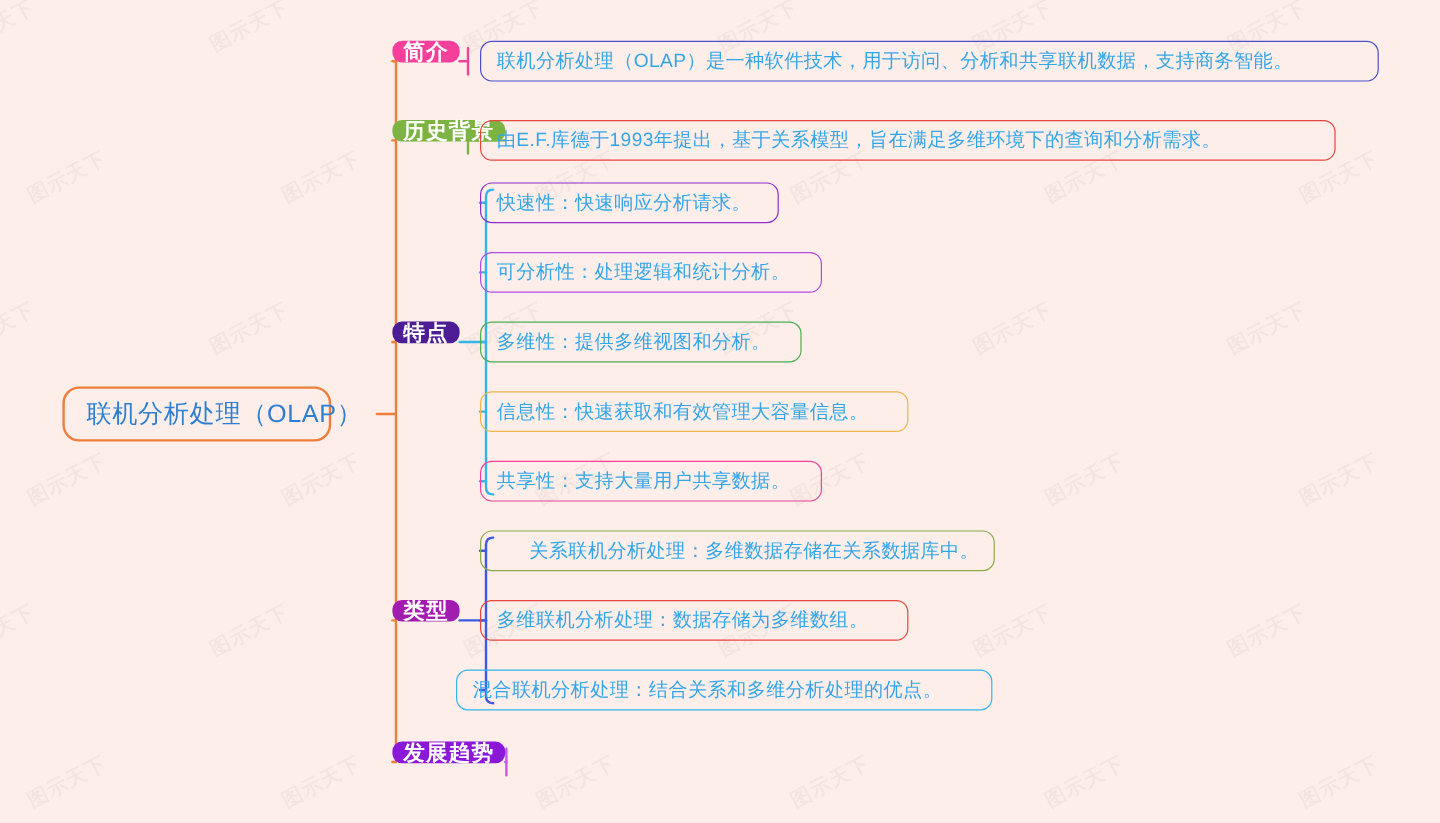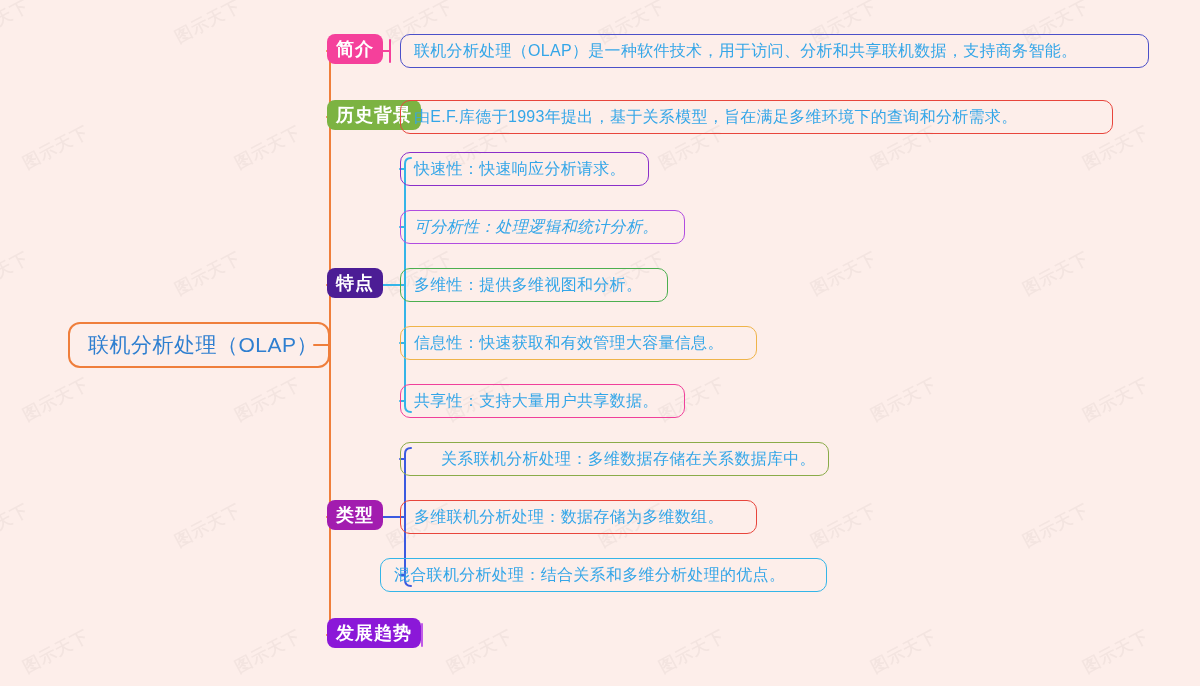--- a/index.html
+++ b/index.html
@@ -69,21 +69,21 @@
   #root-node .root-label {
     font-size: 21px;
     color: #2f7fd0;
     white-space: nowrap;
     letter-spacing: 0.5px;
   }
 
   
   .cat-chip {
     position: absolute;
-    height: 30px;
+    height: 18px;
     box-sizing: border-box;
     display: flex;
     align-items: center;
     justify-content: center;
     padding: 0 28px;
     border-radius: 8px;
     color: #ffffff;
     font-size: 18px;
     font-weight: 700;
     letter-spacing: 1px;
@@ -176,21 +176,21 @@
       <path d="M 411 448 Q 405 448 405 454 V 580 Q 405 586 411 586" stroke="#3b5ae0" stroke-width="2" fill="none" stroke-linecap="round" stroke-linejoin="round"></path>
       <path d="M 405 459 H 400" stroke="#3b5ae0" stroke-width="2" fill="none" stroke-linecap="round" stroke-linejoin="round"></path>
       <path d="M 405 517 H 400" stroke="#3b5ae0" stroke-width="2" fill="none" stroke-linecap="round" stroke-linejoin="round"></path>
       <path d="M 405 575 H 400" stroke="#3b5ae0" stroke-width="2" fill="none" stroke-linecap="round" stroke-linejoin="round"></path>
       <path d="M 421 635 H 422" stroke="#c05ae8" stroke-width="2" fill="none" stroke-linecap="round" stroke-linejoin="round"></path>
       <path d="M 422 624 V 646" stroke="#c05ae8" stroke-width="2" fill="none" stroke-linecap="round" stroke-linejoin="round"></path>
       <path d="M 338 45 Q 330 45 330 53" stroke="#ef7e3b" stroke-width="2" fill="none" stroke-linecap="round" stroke-linejoin="round"></path>
       <path d="M 338 635 Q 330 635 330 627" stroke="#ef7e3b" stroke-width="2" fill="none" stroke-linecap="round" stroke-linejoin="round"></path>
     </svg>
 
-  <div id="root-node" style="left: 68px; top: 322px; width: 262px; height: 46px; border-color: rgb(239, 126, 59);">
+  <div id="root-node" style="left: 52px; top: 322px; width: 224px; height: 46px; border-color: rgb(239, 126, 59); border-radius: 14px;">
     <span class="root-label" style="color: rgb(47, 127, 208);">联机分析处理（OLAP）</span>
   </div>
 
   <div class="cat-chip" id="chip-0" style="left: 327px; top: 34px; width: 56px; background: rgb(245, 64, 155);">
     <span>简介</span>
   </div>
   <div class="cat-chip" id="chip-1" style="left: 327px; top: 100px; width: 94px; background: rgb(124, 179, 66);">
     <span>历史背景</span>
   </div>
   <div class="cat-chip" id="chip-2" style="left: 327px; top: 268px; width: 56px; background: #4c1d95;">
@@ -205,21 +205,21 @@
 
   <div class="leaf-box" id="leaf-0" style="left: 400px; top: 34px; width: 749px; border-color: rgb(75, 80, 201); color: rgb(52, 166, 232); text-align: right;">
     <span>联机分析处理（OLAP）是一种软件技术，用于访问、分析和共享联机数据，支持商务智能。</span>
   </div>
   <div class="leaf-box" id="leaf-1" style="left: 400px; top: 100px; width: 713px; border-color: rgb(232, 69, 60); color: rgb(52, 166, 232);">
     <span>由E.F.库德于1993年提出，基于关系模型，旨在满足多维环境下的查询和分析需求。</span>
   </div>
   <div class="leaf-box" id="leaf-2" style="left: 400px; top: 152px; width: 249px; border-color: rgb(139, 47, 201); color: rgb(52, 166, 232);">
     <span>快速性：快速响应分析请求。</span>
   </div>
-  <div class="leaf-box" id="leaf-3" style="left: 400px; top: 210px; width: 285px; border-color: rgb(177, 77, 224); color: rgb(52, 166, 232); font-style: italic;">
+  <div class="leaf-box" id="leaf-3" style="left: 400px; top: 210px; width: 285px; border-color: rgb(177, 77, 224); color: rgb(52, 166, 232);">
     <span>可分析性：处理逻辑和统计分析。</span>
   </div>
   <div class="leaf-box" id="leaf-4" style="left: 400px; top: 268px; width: 268px; border-color: rgb(76, 175, 80); color: rgb(52, 166, 232);">
     <span>多维性：提供多维视图和分析。</span>
   </div>
   <div class="leaf-box" id="leaf-5" style="left: 400px; top: 326px; width: 357px; border-color: rgb(239, 180, 74); color: rgb(52, 166, 232);">
     <span>信息性：快速获取和有效管理大容量信息。</span>
   </div>
   <div class="leaf-box" id="leaf-6" style="left: 400px; top: 384px; width: 285px; border-color: rgb(240, 64, 155); color: rgb(52, 166, 232);">
     <span>共享性：支持大量用户共享数据。</span>

